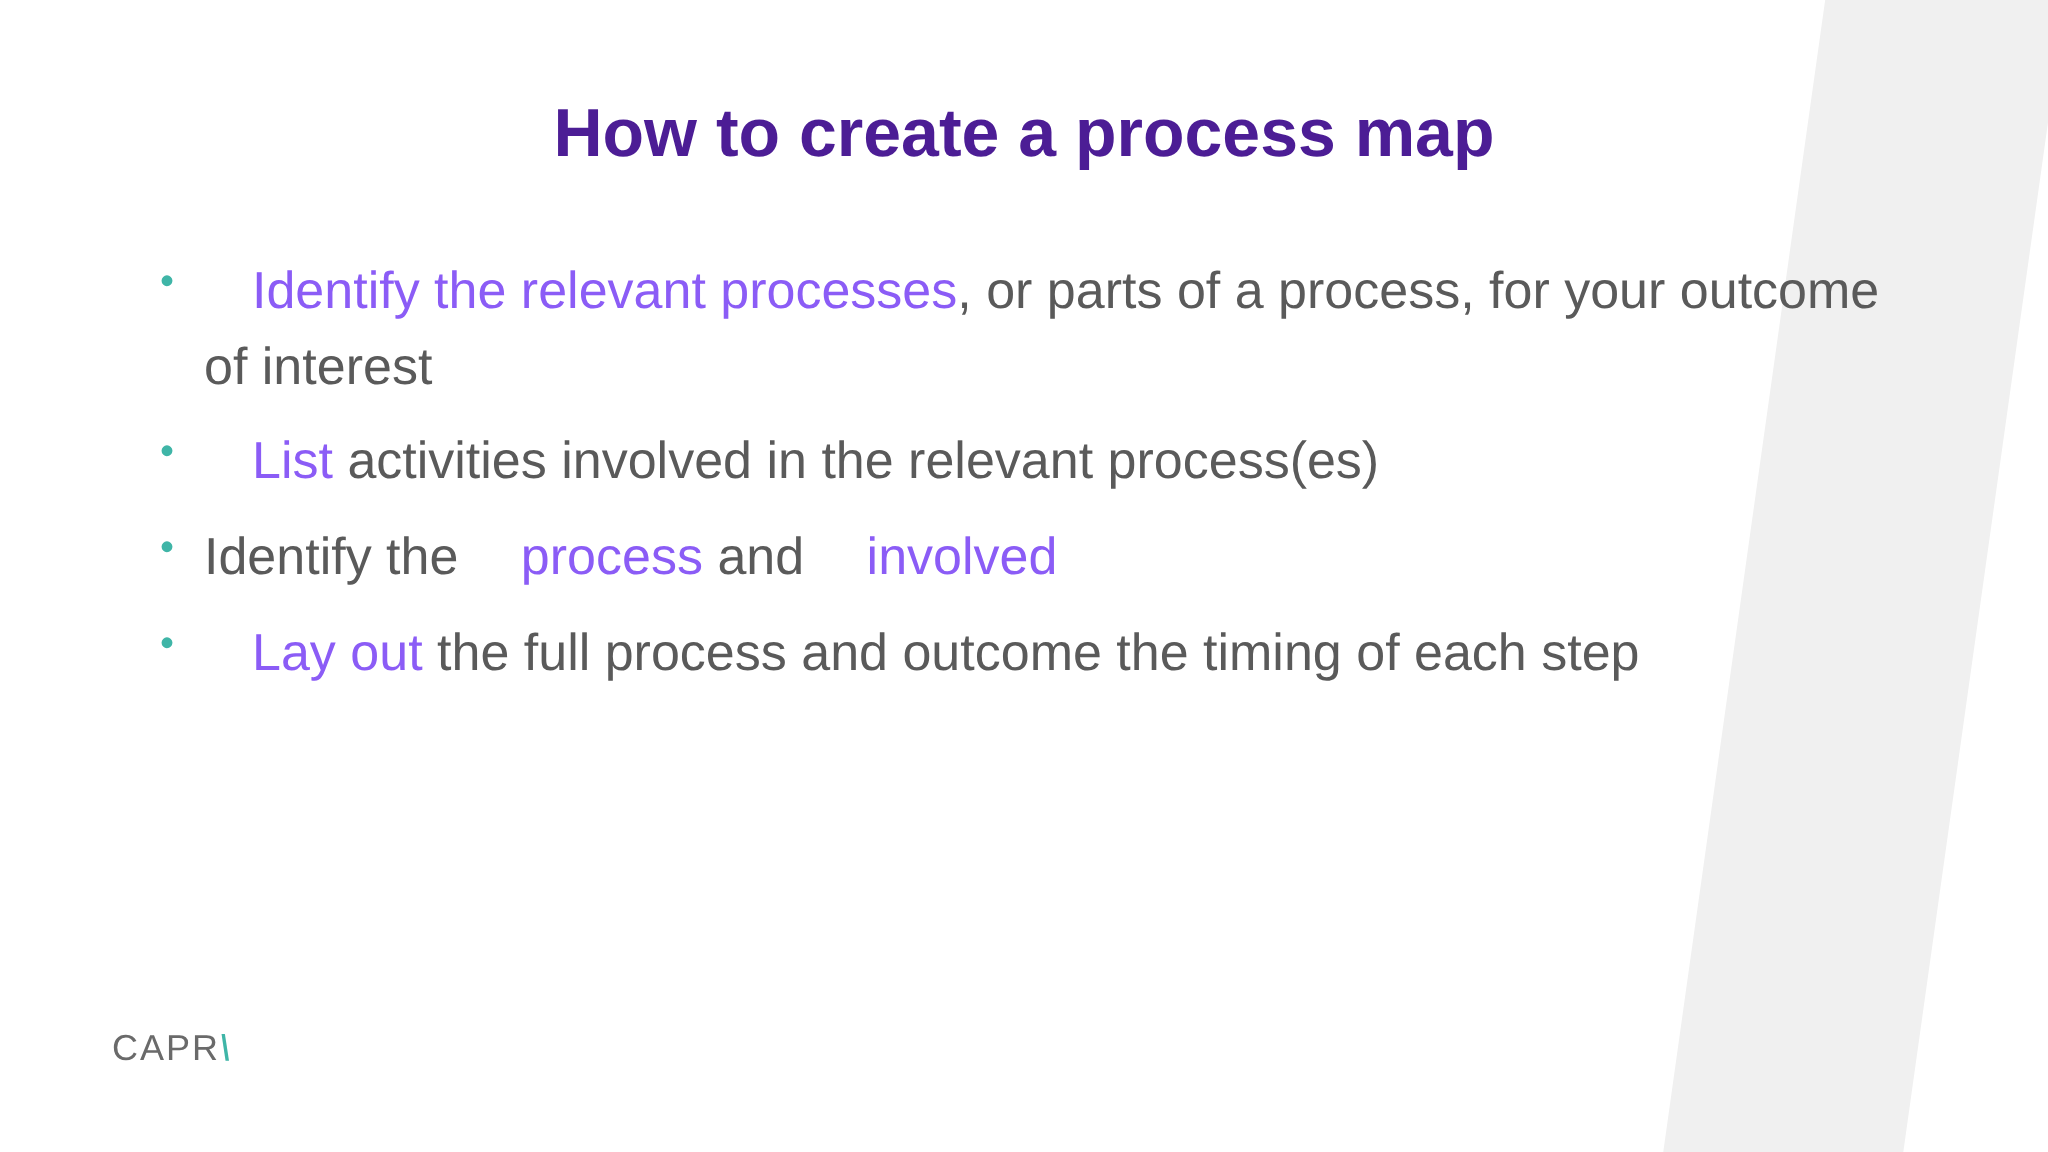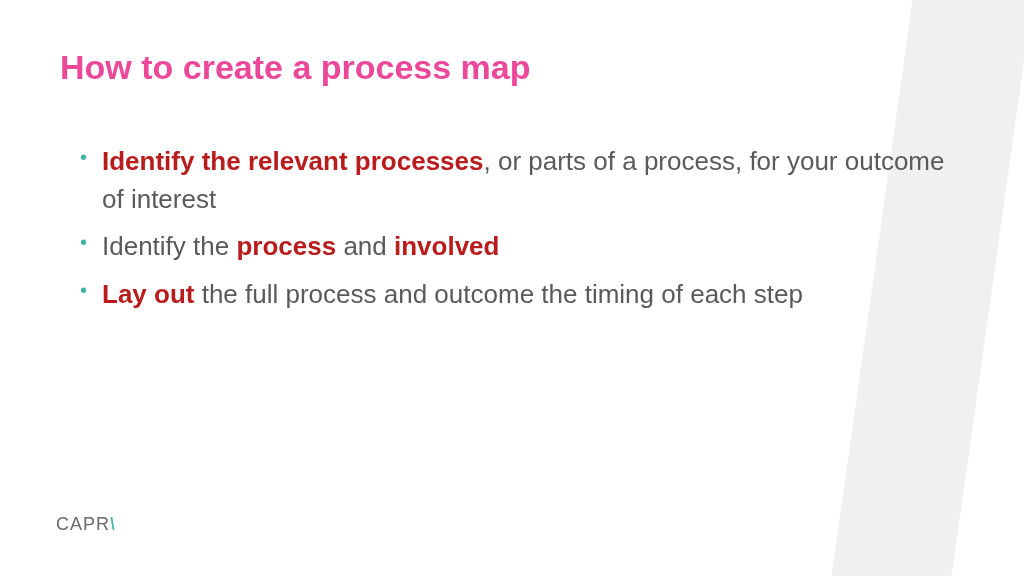--- a/index.html
+++ b/index.html
@@ -17,22 +17,23 @@
     }
     .slide {
       width: 100%;
       height: 100%;
       padding: 48px 60px 40px 60px;
       position: relative;
     }
     .title {
       font-size: 34px;
       font-weight: 700;
-      color: #ec4899;
-      margin-bottom: 56px;
+      color: #4c1d95;
+      margin-bottom: 40px;
+      text-align: center;
     }
     .bullet-list {
       list-style: none;
       padding-left: 20px;
     }
     .bullet-item {
       font-size: 26px;
       color: #5a5a5a;
       line-height: 1.45;
       margin-bottom: 10px;
@@ -41,22 +42,23 @@
     }
     .bullet-item::before {
       content: "•";
       position: absolute;
       left: 0;
       top: 0;
       color: #3fb5a7;
       font-size: 20px;
     }
     .highlight {
-      color: #b91c1c;
-      font-weight: 700;
+      color: #8b5cf6;
+      font-weight: 400;
+      margin-left: 24px;
     }
     .logo {
       position: absolute;
       bottom: 41px;
       left: 56px;
       font-size: 18px;
       font-weight: 400;
       color: #6a6a6a;
       letter-spacing: 1px;
     }
@@ -80,20 +82,21 @@
 </head>
 <body>
 
 <div class="accent-shape"></div>
 
 <div class="slide">
   <h1 class="title">How to create a process map</h1>
 
   <ul class="bullet-list">
     <li class="bullet-item"><span class="highlight">Identify the relevant processes</span><span>, or parts of a process, for your outcome of interest</span></li>
+    <li class="bullet-item"><span class="highlight">List</span><span> activities involved in the relevant process(es)</span></li>
     <li class="bullet-item"><span>Identify the </span><span class="highlight">process</span><span> and </span><span class="highlight">involved</span></li>
     <li class="bullet-item"><span class="highlight">Lay out</span><span> the full process and outcome the timing of each step</span></li>
   </ul>
 
   <div class="logo">
     <span>CAPR</span><span class="logo-slash">\</span>
   </div>
 </div>
 
 </body></html>

